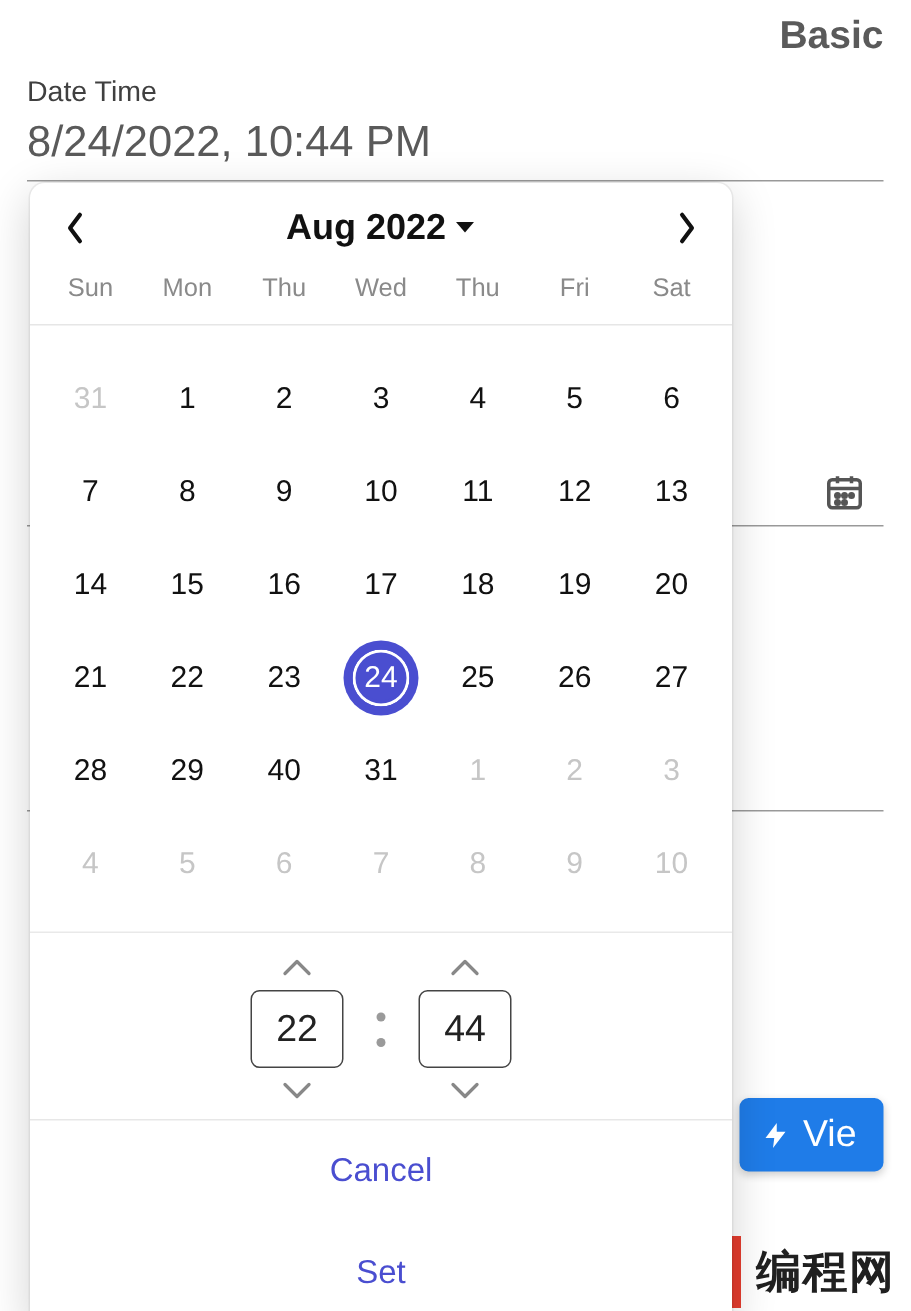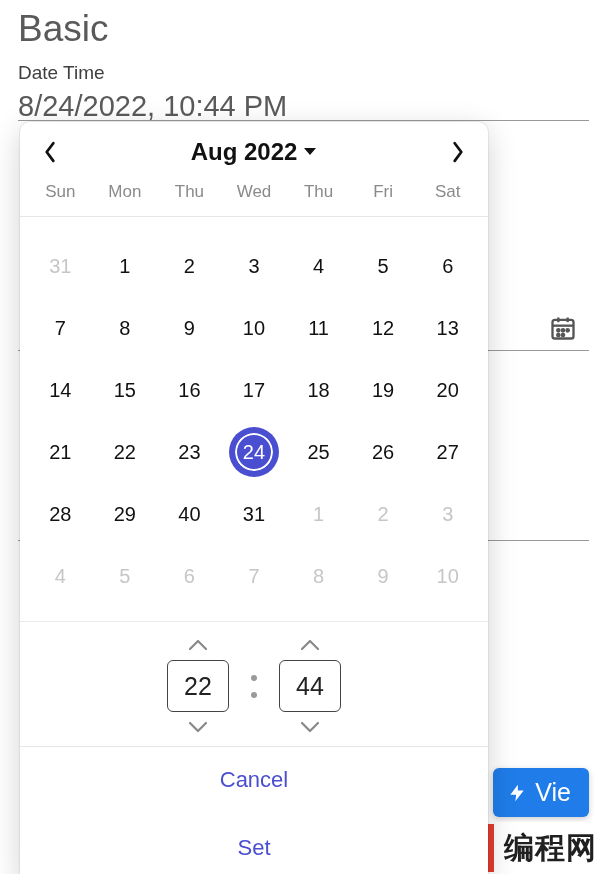--- a/index.html
+++ b/index.html
@@ -9,24 +9,25 @@
       width: 607px;
       height: 874px;
       position: relative;
       overflow: hidden;
       color: #333;
     }
     .page-header {
       padding: 8px 18px 0 18px;
     }
     .page-title {
-      font-size: 37px;
-      font-weight: 400;
+      font-size: 26px;
+      font-weight: 700;
       color: #5a5a5a;
       margin-bottom: 12px;
+      text-align: right;
     }
     .field-label {
       font-size: 19px;
       color: #404040;
       margin-bottom: 6px;
     }
     .field-value {
       font-size: 29px;
       color: #5a5a5a;
       padding-bottom: 4px;
@@ -56,21 +57,21 @@
       right: 18px;
       left: 300px;
       font-size: 27px;
       color: #525252;
       white-space: nowrap;
     }
 
     .view-btn {
       position: absolute;
       right: 18px;
-      top: 768px;
+      top: 732px;
       background: #1f7ce8;
       color: #fff;
       font-size: 25px;
       font-weight: 500;
       padding: 10px 18px 10px 14px;
       border-radius: 6px;
       display: flex;
       align-items: center;
       gap: 8px;
       box-shadow: 0 2px 6px rgba(0,0,0,0.2);

